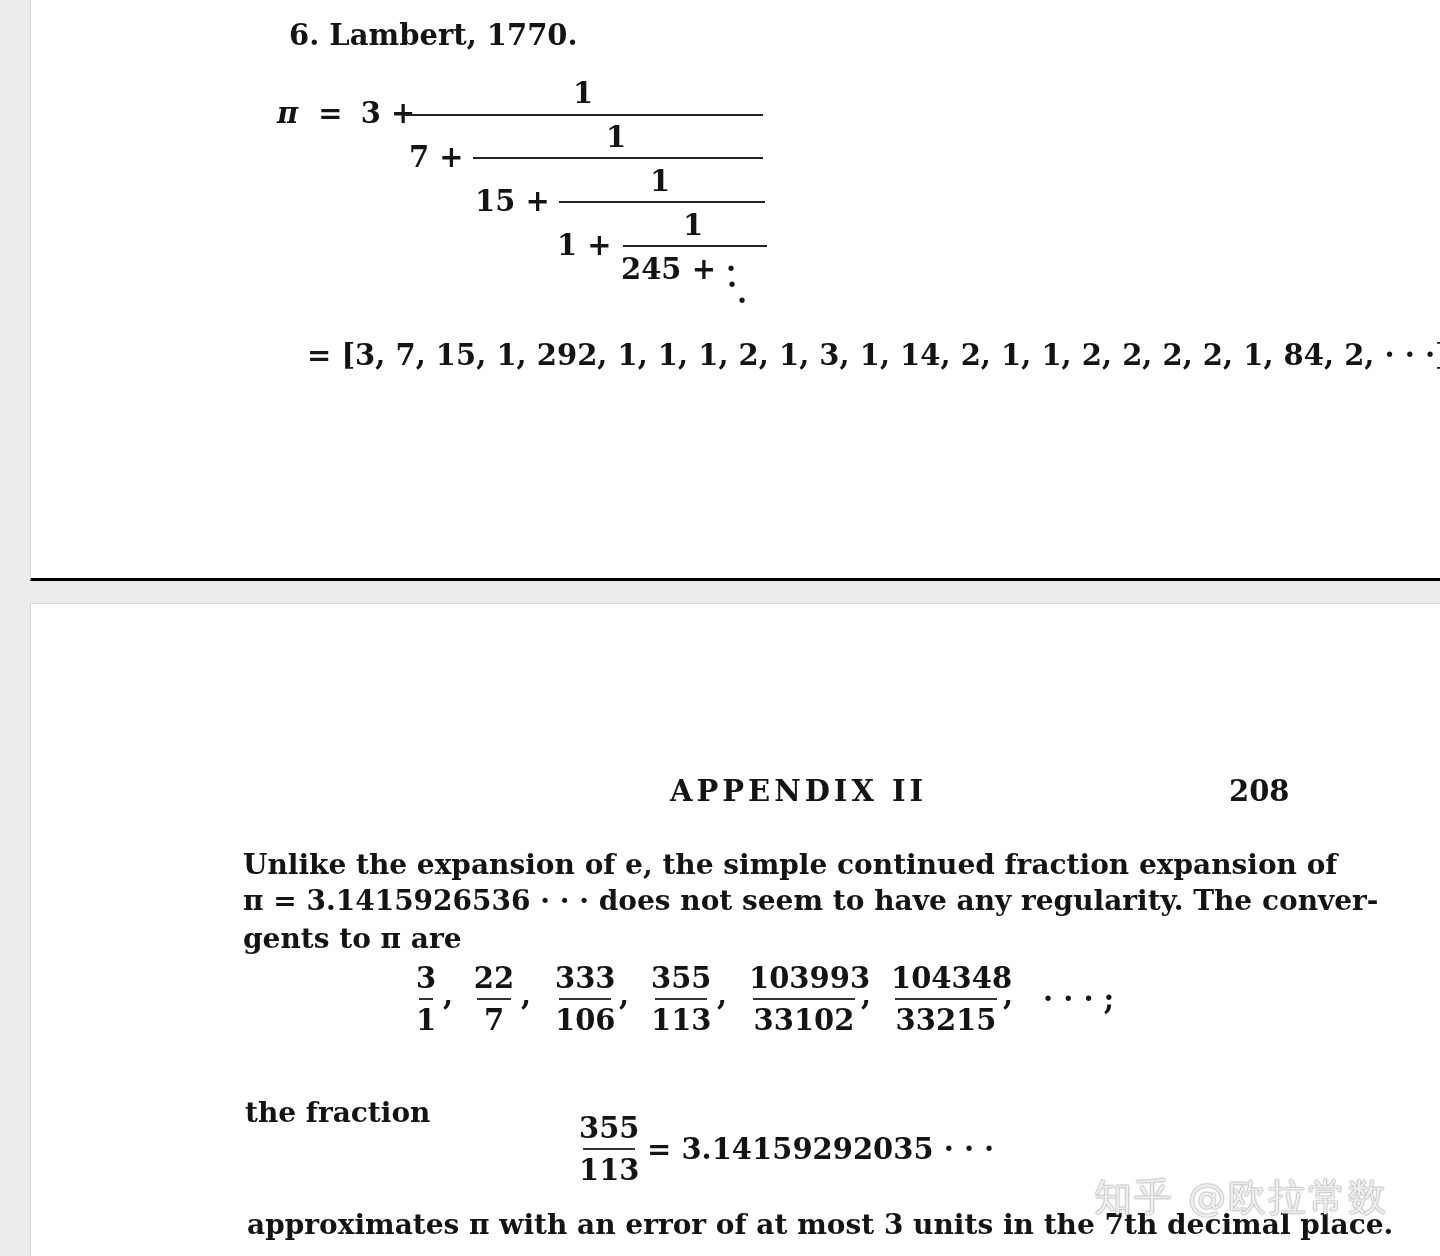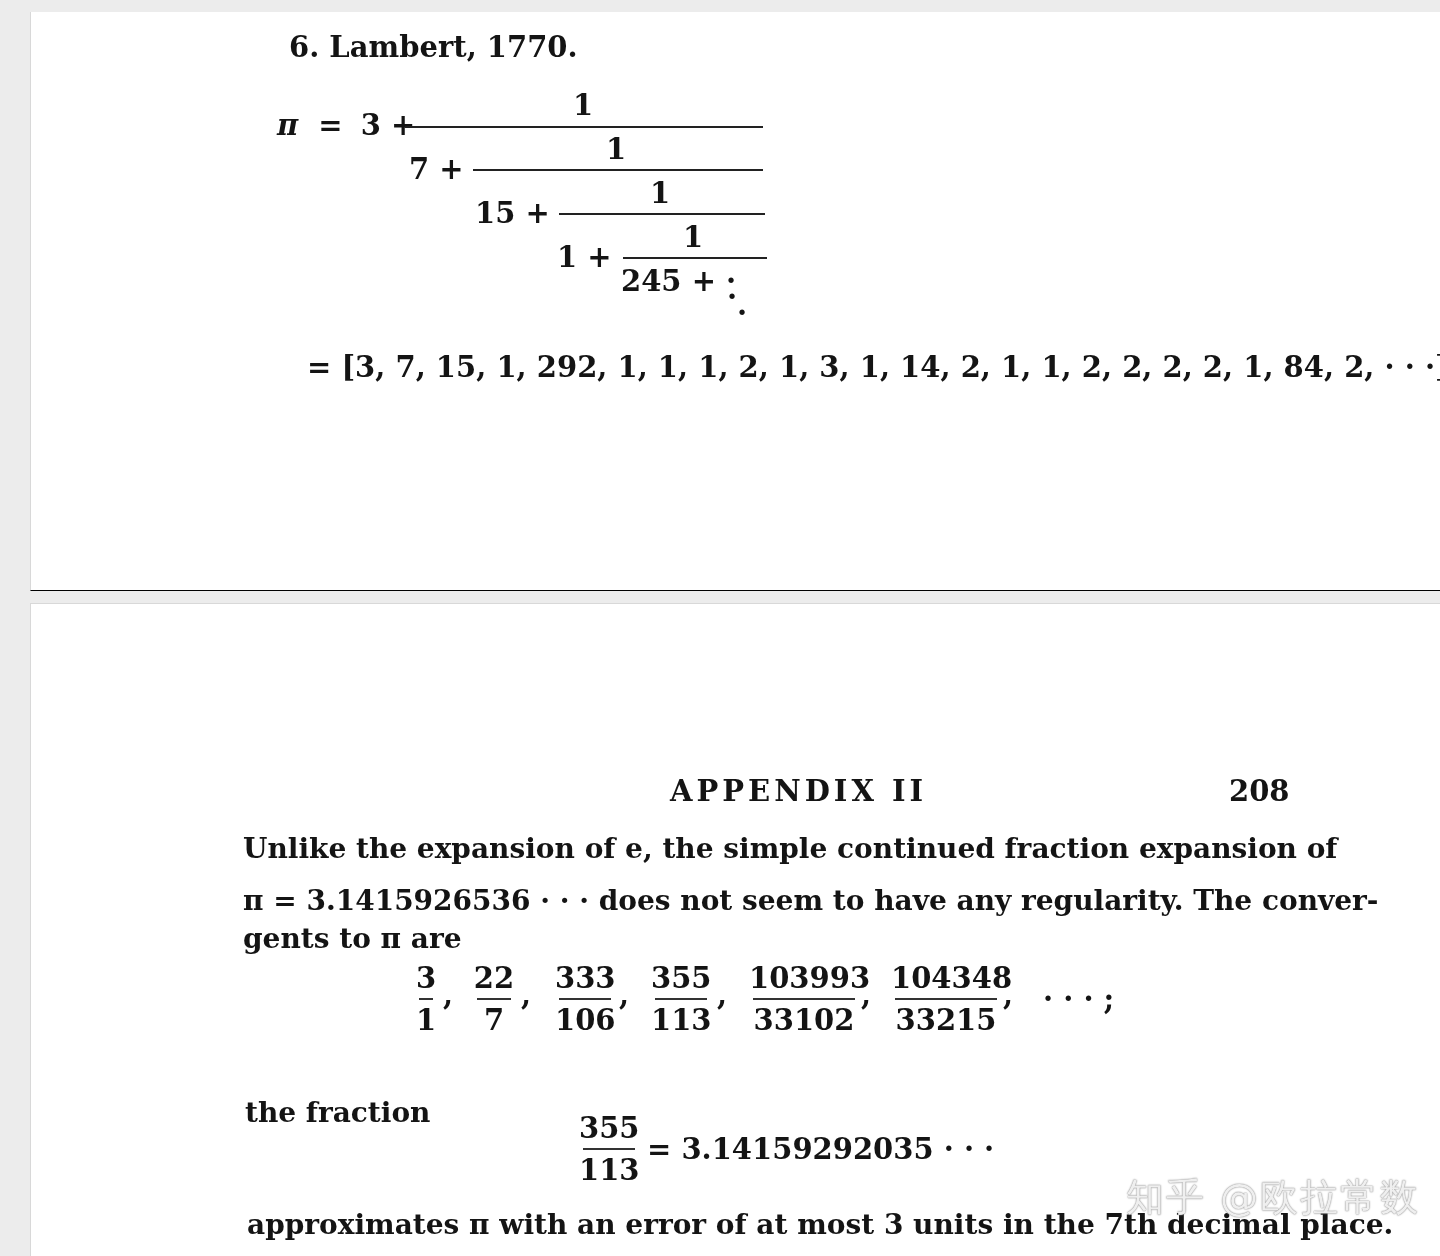--- a/index.html
+++ b/index.html
@@ -7,21 +7,21 @@
     width:1440px; height:1256px; overflow:hidden;
     background:#ececec;
     position:relative;
     font-family:"DejaVu Serif","Liberation Serif", serif;
     color:#141414;
   }
   .page {
     position:absolute; background:#ffffff;
     left:30px; right:0;
   }
-  .page1 { top:12px; height:578px; border-bottom:1px solid #000000; border-left:1px solid #d8d8d8; }
+  .page1 { top:0; height:578px; border-bottom:3px solid #000000; border-left:1px solid #d8d8d8; }
   .page2 { top:603px; height:653px; border-top:1px solid #d8d8d8; border-left:1px solid #d8d8d8; }
   .abs { position:absolute; white-space:nowrap; }
   .t { font-size:29px; font-weight:bold; }
   .pi { font-style:italic; font-weight:bold; }
   .bar { position:absolute; height:2px; background:#222; }
   .numer, .denom { position:absolute; text-align:center; font-size:29px; font-weight:bold; }
   .heading { letter-spacing:4px; font-size:29px; font-weight:bold;margin-left:41px; }
   .body-line { font-size:28px; font-weight:bold; }
   .frac { position:absolute; text-align:center; font-weight:bold; font-size:29px; }
   .frac .n { display:block; line-height:32px; }
@@ -60,21 +60,21 @@
   <div class="abs t" style="left:696px; top:268px;">·</div>
   <div class="abs t" style="left:706px; top:284px;">·</div>
 
   <div class="abs t" style="left:276px; top:338px;">= [3, 7, 15, 1, 292, 1, 1, 1, 2, 1, 3, 1, 14, 2, 1, 1, 2, 2, 2, 2, 1, 84, 2, · · ·].</div>
 </div>
 
 <div class="page page2">
   <div class="abs heading" style="left:598px; top:170px;">APPENDIX II</div>
   <div class="abs t" style="left:1198px; top:170px;">208</div>
 
-  <div class="abs body-line" style="left:212px; top:228px;">Unlike the expansion of  e,  the simple continued fraction expansion of</div>
+  <div class="abs body-line" style="left:212px; top:244px;">Unlike the expansion of  e,  the simple continued fraction expansion of</div>
   <div class="abs body-line" style="left:212px; top:280px;">π = 3.1415926536 · · ·  does not seem to have any regularity. The conver-</div>
   <div class="abs body-line" style="left:212px; top:318px;">gents to  π  are</div>
 
   <div class="frac" style="left:378px; top:358px; width:34px;">
     <span class="n">3</span>
     <span class="line" style="margin:4px 10px;"></span>
     <span class="d">1</span>
   </div>
   <div class="abs t" style="left:412px; top:374px;">,</div>
 
@@ -119,13 +119,13 @@
   <div class="frac" style="left:548px; top:508px; width:60px;">
     <span class="n">355</span>
     <span class="line"></span>
     <span class="d">113</span>
   </div>
   <div class="abs t" style="left:616px; top:528px;">= 3.14159292035 · · ·</div>
 
   <div class="abs body-line" style="left:216px; top:604px;">approximates  π  with an error of at most 3 units in the 7th decimal place.</div>
 </div>
 
-<div class="abs watermark" style="left:1094px; top:1172px;margin-left:32px;">知乎 @欧拉常数</div>
+<div class="abs watermark" style="left:1094px; top:1172px;">知乎 @欧拉常数</div>
 
 </body></html>

